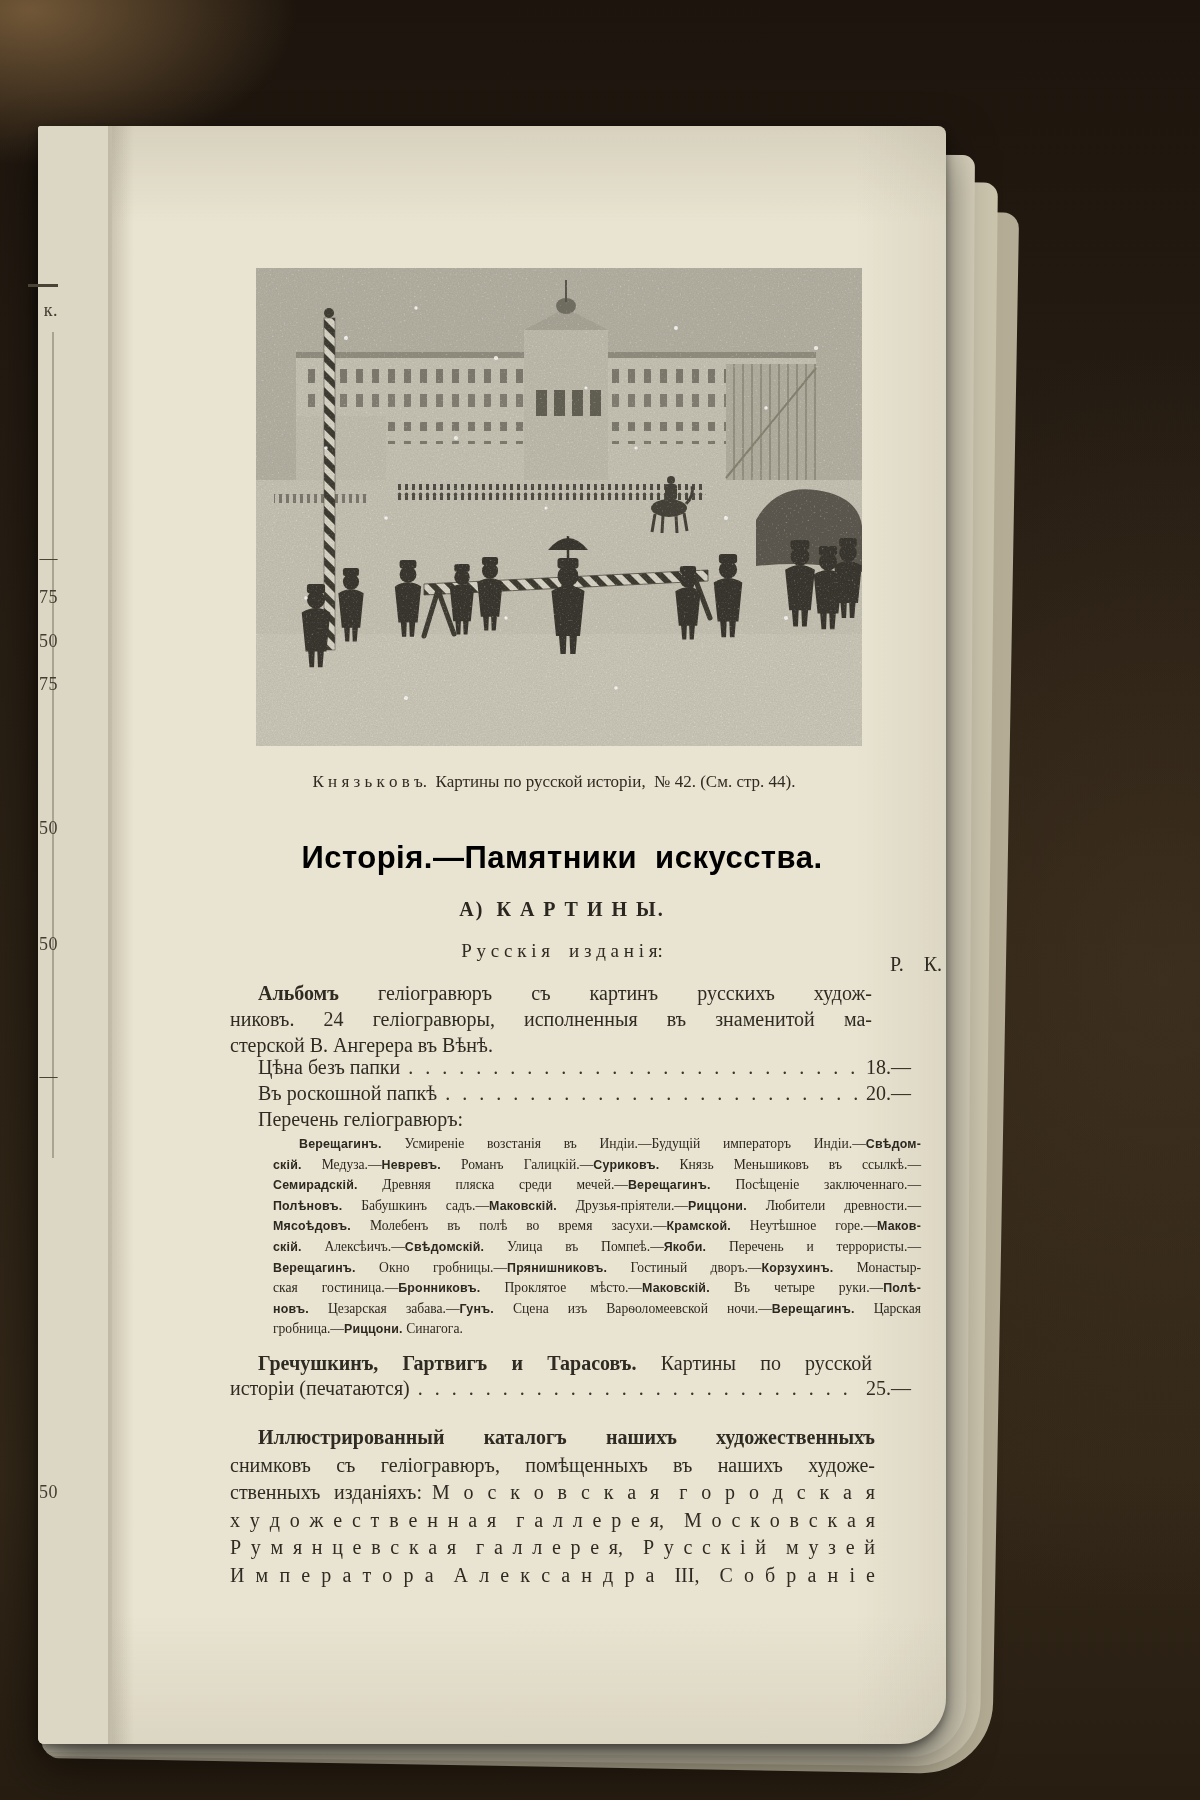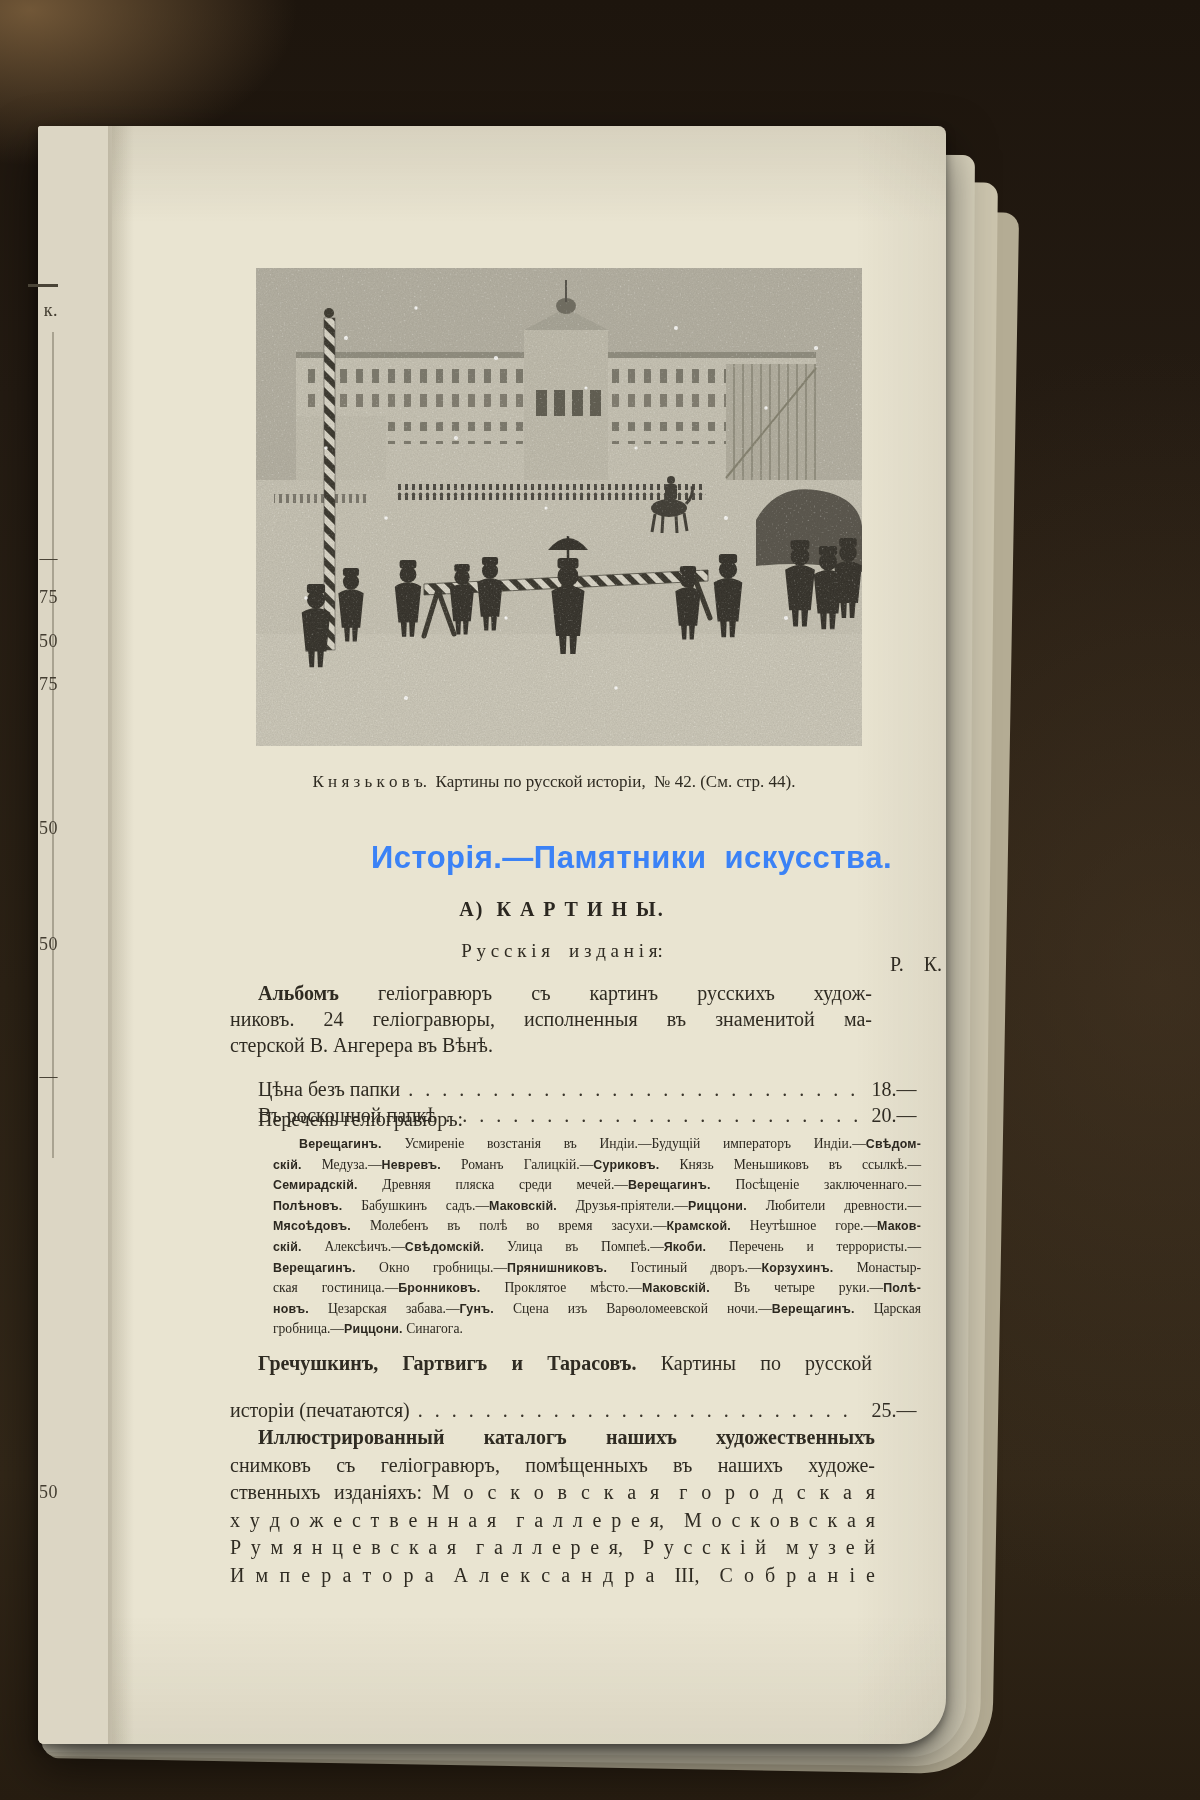--- a/index.html
+++ b/index.html
@@ -28,37 +28,37 @@
   .gutter{left:108px;top:126px;width:26px;height:1618px;background:linear-gradient(90deg,rgba(90,80,55,.22),rgba(90,80,55,0));}
   .margin-frag{position:absolute;width:36px;left:22px;text-align:right;font-size:18px;color:#433d31;letter-spacing:.5px;}
   .vrule{left:52px;top:332px;width:2px;height:826px;background:#87816f;opacity:.6;}
   .hrule{left:28px;top:284px;width:30px;height:2.5px;background:#4a4437;}
 
   .engraving{left:256px;top:268px;width:606px;height:478px;overflow:hidden;
      box-shadow:inset 0 0 24px 12px var(--c-page);}
   .engraving svg{display:block;width:100%;height:100%;}
 
   .caption{left:232px;top:772px;width:644px;text-align:center;font-size:17px;color:var(--c-ink);}
-  .h-main{left:232px;top:840px;width:660px;text-align:right;
-     font-family:"Liberation Sans",sans-serif;font-weight:700;font-size:31px;word-spacing:9px;letter-spacing:.5px;color:#3b82f6;}
+  .h-main{left:232px;top:840px;width:660px;text-align:center;
+     font-family:"Liberation Sans",sans-serif;font-weight:700;font-size:31px;word-spacing:9px;letter-spacing:.5px;color:#000000;}
   .h-sub{left:232px;top:898px;width:660px;text-align:center;font-weight:700;font-size:20px;letter-spacing:2px;color:#2b2720;}
   .h-section{left:232px;top:940px;width:660px;text-align:center;font-size:19px;color:var(--c-ink);}
   .currency{left:842px;top:953px;width:100px;text-align:right;font-size:20px;color:var(--c-ink);}
 
   .body-text{font-size:20px;line-height:26px;color:var(--c-ink);}
   .jline{text-align:justify;text-align-last:justify;}
   .lline{text-align:left;}
   .ind{text-indent:28px;}
   .para{position:absolute;}
   .album{left:230px;top:980px;width:642px;}
   .price-row{position:absolute;left:230px;width:692px;display:flex;align-items:baseline;font-size:20px;color:var(--c-ink);}
   .price-row .lbl{white-space:nowrap;}
   .price-row .pad{padding-left:28px;}
   .price-row .dots{flex:1;overflow:hidden;white-space:nowrap;letter-spacing:3.5px;margin:0 8px;color:#3a352b;}
-  .price-row .val{min-width:56px;text-align:center;white-space:nowrap;margin-top:22px;}
+  .price-row .val{min-width:56px;text-align:left;white-space:nowrap;}
   .pr1{top:1056px;} .pr2{top:1082px;} .pr3{top:1377px;}
   .list-header{left:230px;top:1108px;width:642px;padding-left:28px;font-size:20px;color:var(--c-ink);}
   .small{left:229px;top:1134px;width:648px;font-size:13.6px;line-height:19.6px;color:#2c2820;margin-left:44px;}
   .small b{font-family:"Liberation Sans",sans-serif;font-size:12.4px;letter-spacing:.2px;}
   .small .ind{text-indent:26px;}
   .grech{left:230px;top:1350px;width:642px;}
   .catalog{left:230px;top:1424px;width:645px;line-height:27.5px;}
   .rich b{font-weight:700;}
 </style>
 </head>

